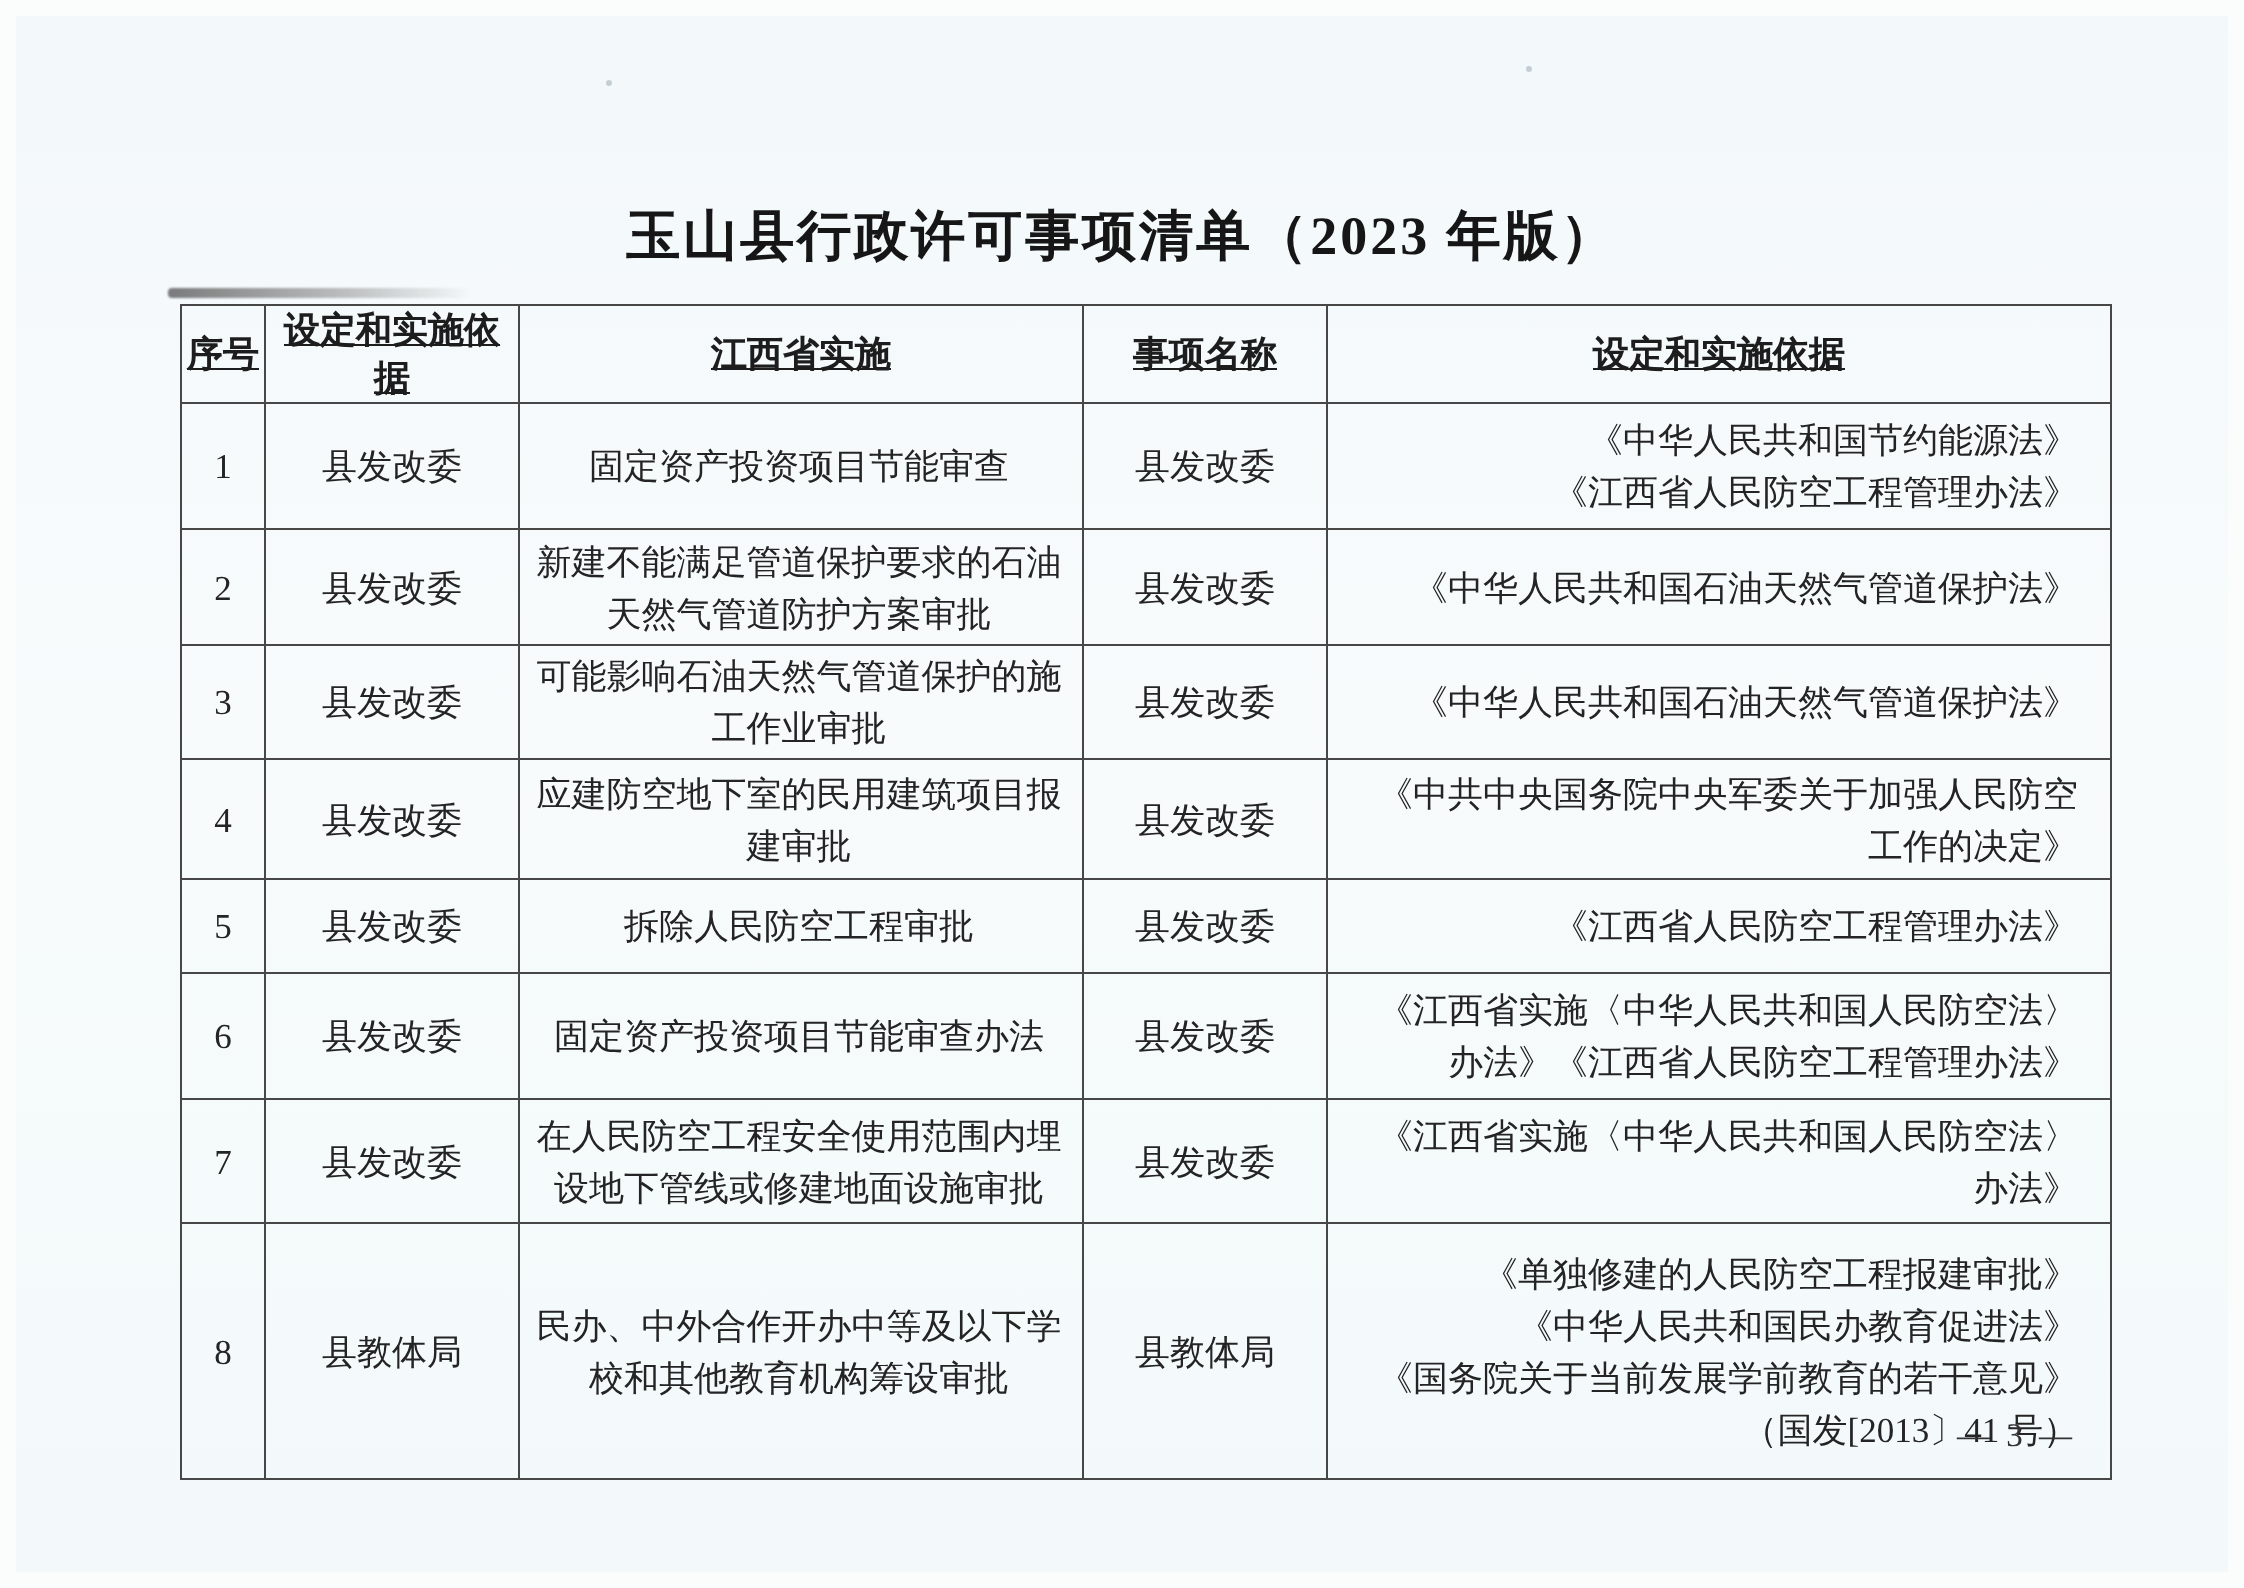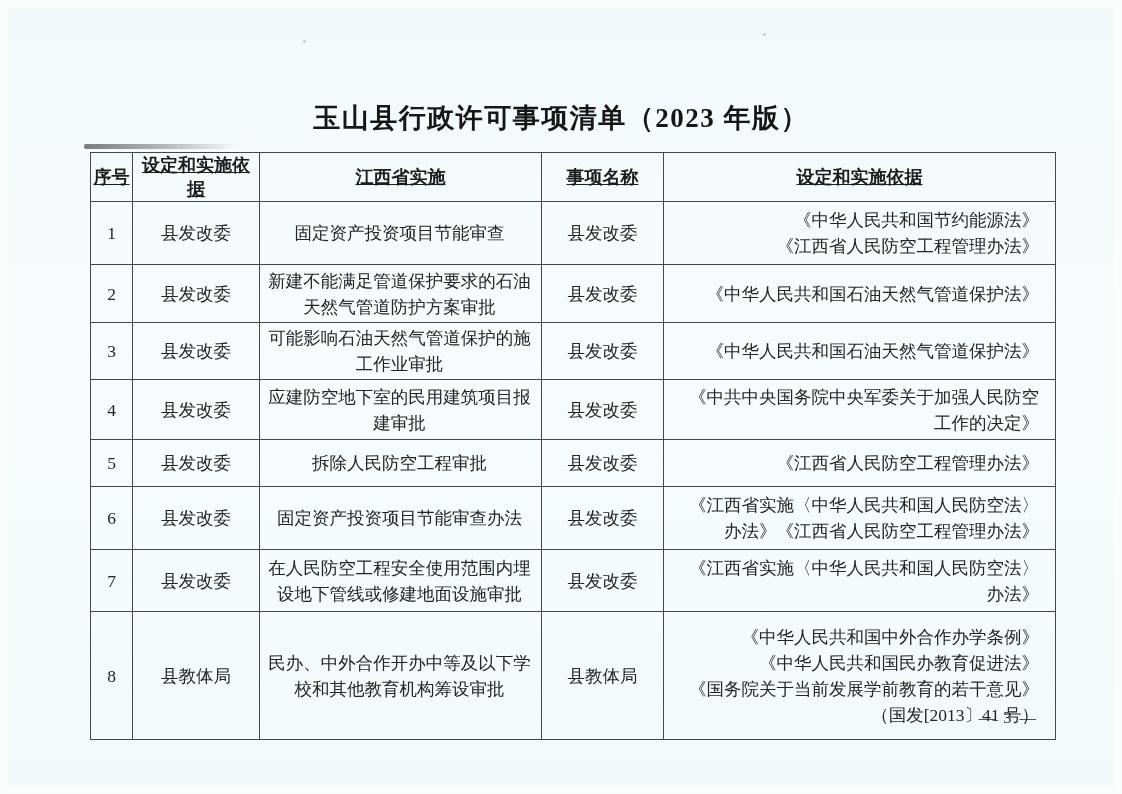--- a/index.html
+++ b/index.html
@@ -146,21 +146,21 @@
     <td class="c-basis">
               <div>《江西省实施〈中华人民共和国人民防空法〉办法》</div>
             </td>
   </tr>
           <tr>
     <td class="c-no">8</td>
     <td class="c-dept">县教体局</td>
     <td class="c-item">民办、中外合作开办中等及以下学校和其他教育机构筹设审批</td>
     <td class="c-agency">县教体局</td>
     <td class="c-basis">
-              <div>《中华人民共和国中外合作办学条例》</div>
+              <div>《单独修建的人民防空工程报建审批》</div>
               <div>《中华人民共和国民办教育促进法》</div>
               <div>《国务院关于当前发展学前教育的若干意见》（国发[2013〕41 号）</div>
             </td>
   </tr>
         </tbody>
     </table>
   </div>
 
   <div class="page-number">— 3 —</div>
 </div>

